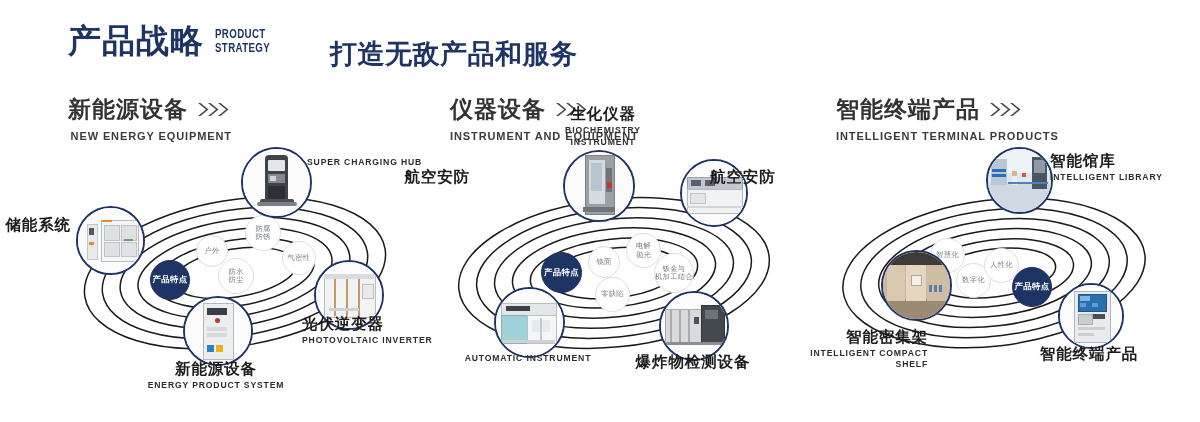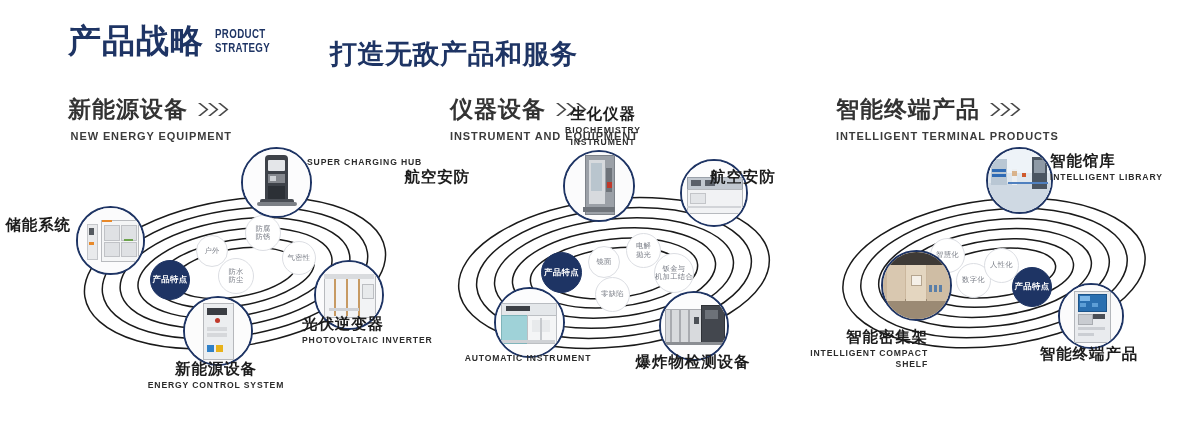--- a/index.html
+++ b/index.html
@@ -207,21 +207,21 @@
         <div class="bx" style="left:22px;top:10px;width:20px;height:7px;background:#3a3d43"></div>
         <div class="bx" style="left:30px;top:20px;width:5px;height:5px;border-radius:50%;background:#c0392b"></div>
         <div class="bx" style="left:22px;top:29px;width:20px;height:4px;background:#d6d8db"></div>
         <div class="bx" style="left:22px;top:35px;width:20px;height:4px;background:#d6d8db"></div>
         <div class="bx" style="left:22px;top:47px;width:7px;height:7px;background:#2f80c8"></div>
         <div class="bx" style="left:31px;top:47px;width:7px;height:7px;background:#e8b21a"></div>
       </div>
     </div>
     <div class="lbl c" style="left:78px;top:205px;width:166px">
       <div class="cn">新能源设备</div>
-      <div class="en">ENERGY CONTROL SYSTEM</div>
+      <div class="en">ENERGY PRODUCT SYSTEM</div>
     </div>
   </div>
 
   <div class="cluster" style="left:428px;top:155px;width:370px;height:230px">
     <svg class="rings" width="370" height="230" viewBox="0 0 370 230">
       <g fill="none" stroke="#1a1a1a" stroke-width="1.5">
         <ellipse cx="186" cy="118" rx="156" ry="74" transform="rotate(-6 186 118)"></ellipse>
         <ellipse cx="186" cy="118" rx="138" ry="64" transform="rotate(-6 186 118)"></ellipse>
         <ellipse cx="186" cy="118" rx="120" ry="54" transform="rotate(-6 186 118)"></ellipse>
         <ellipse cx="186" cy="118" rx="102" ry="44" transform="rotate(-6 186 118)"></ellipse>

